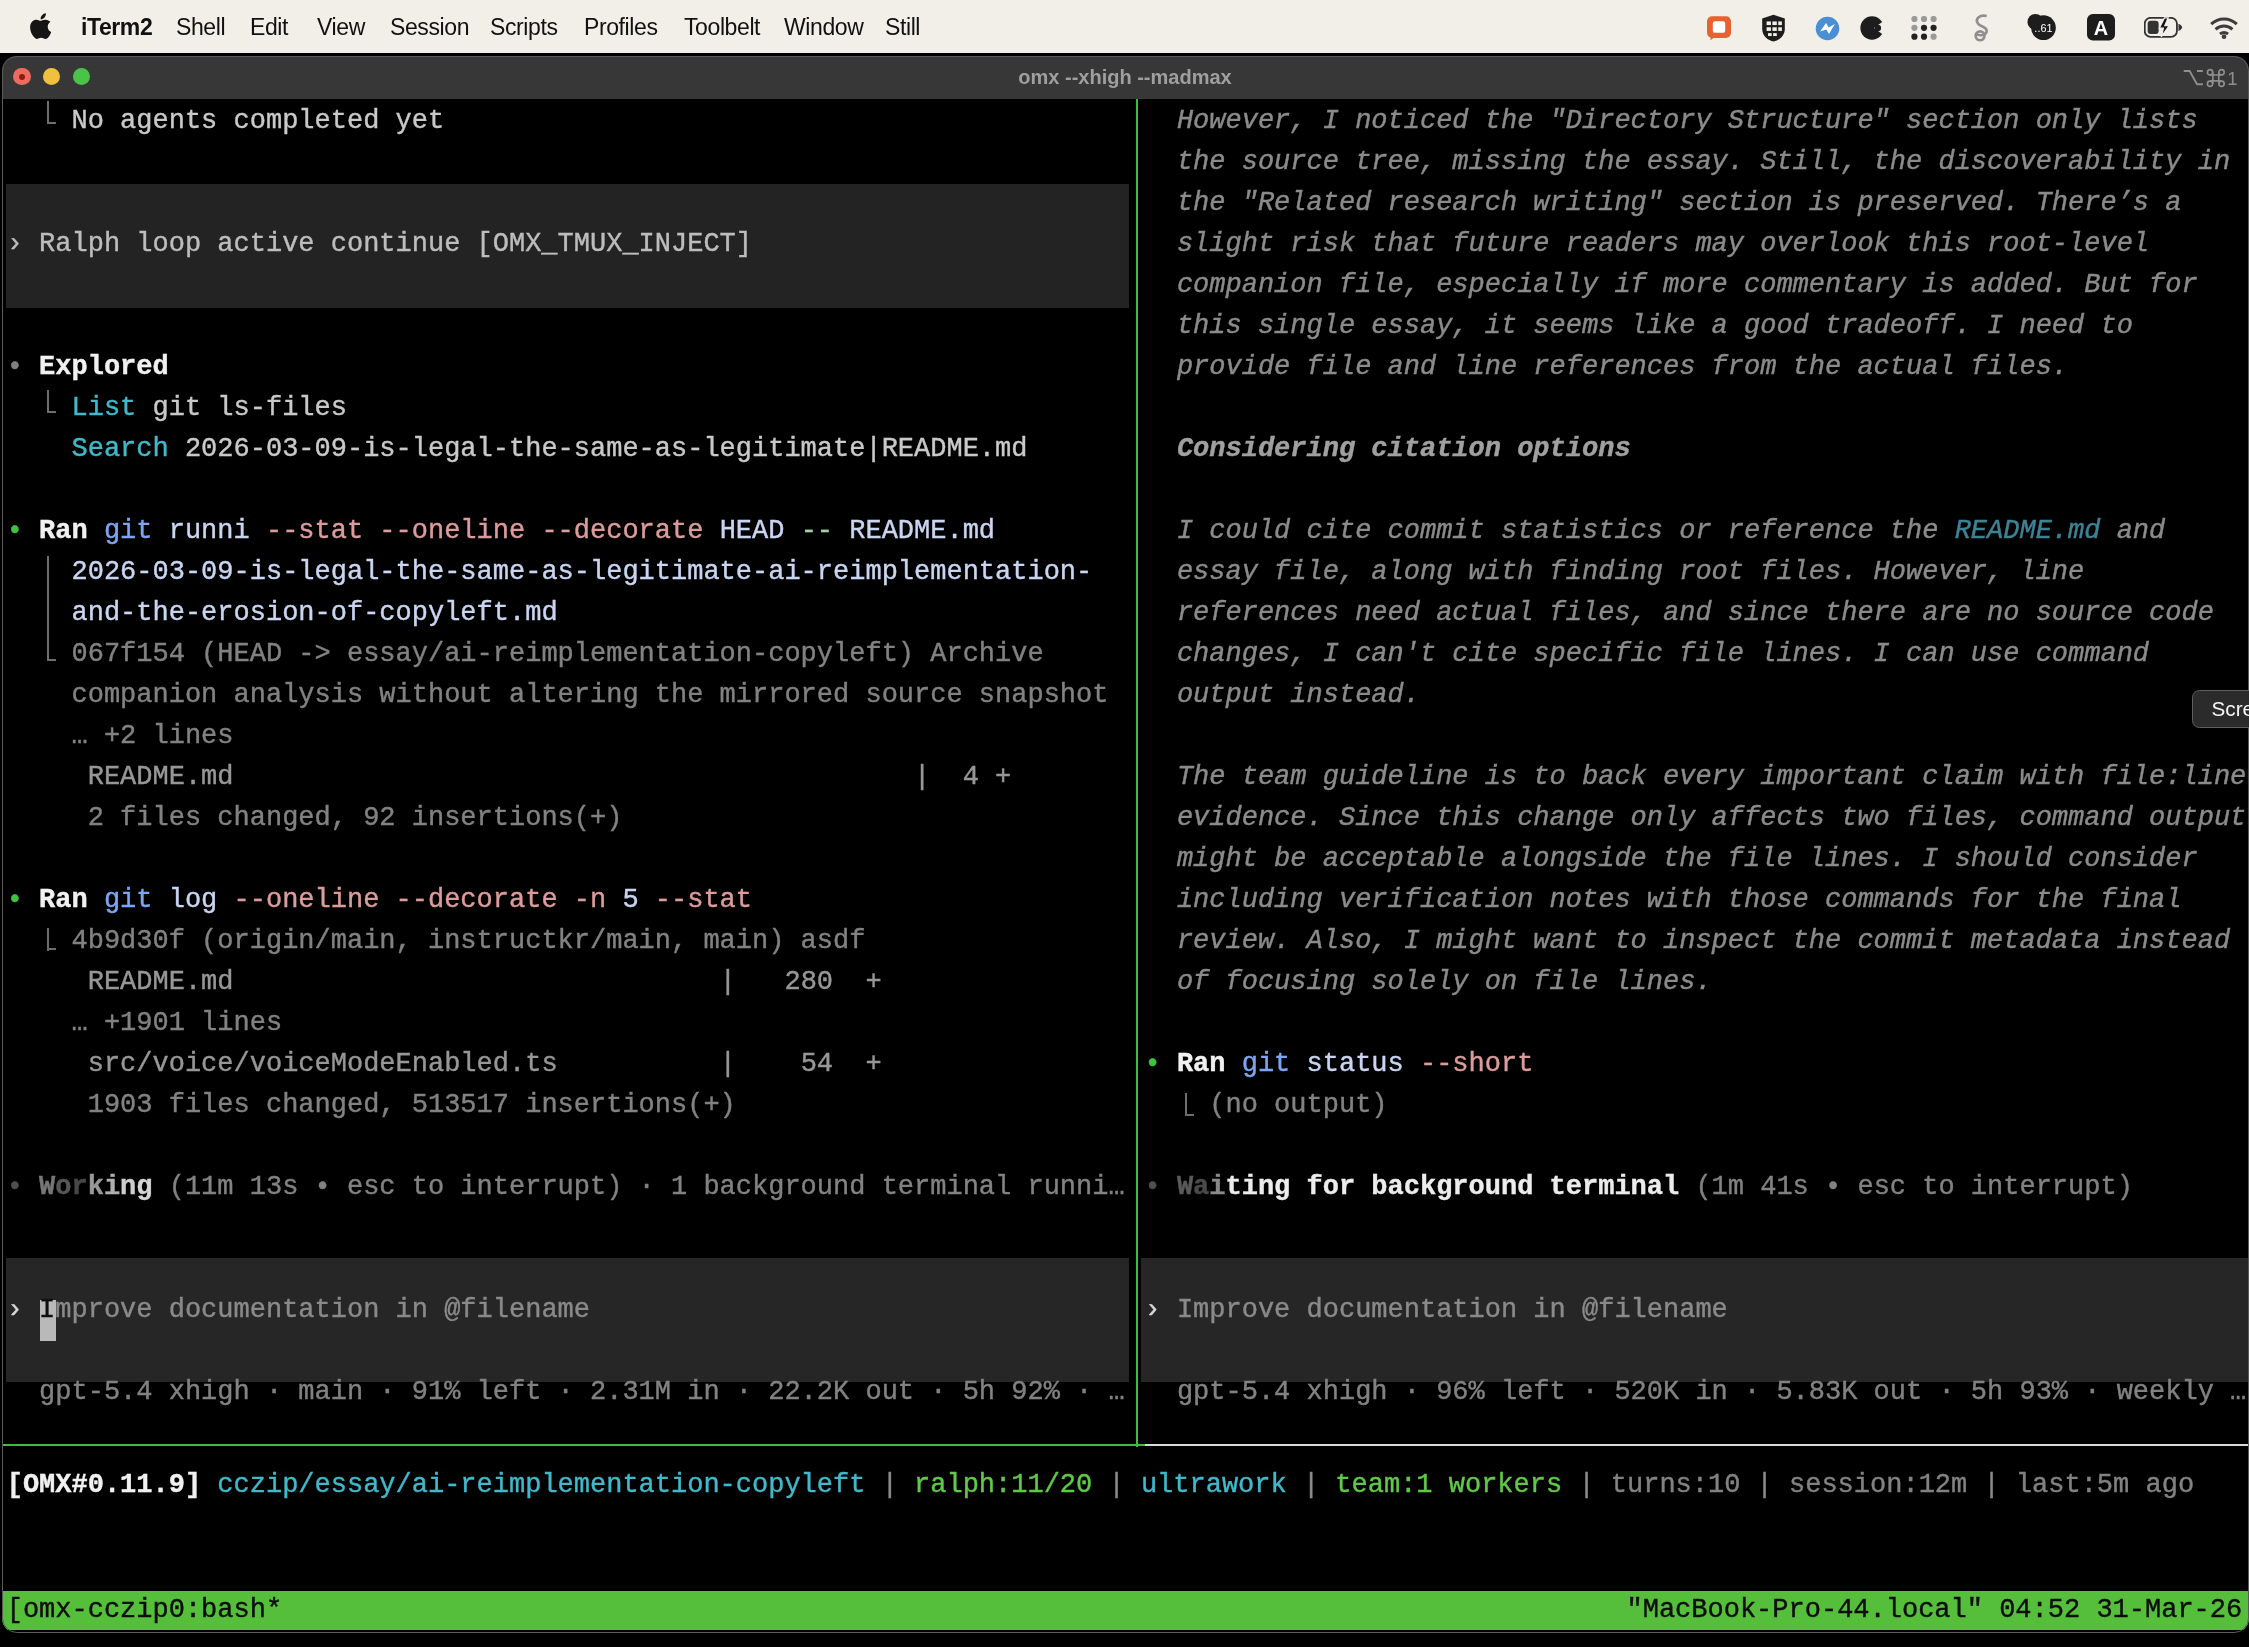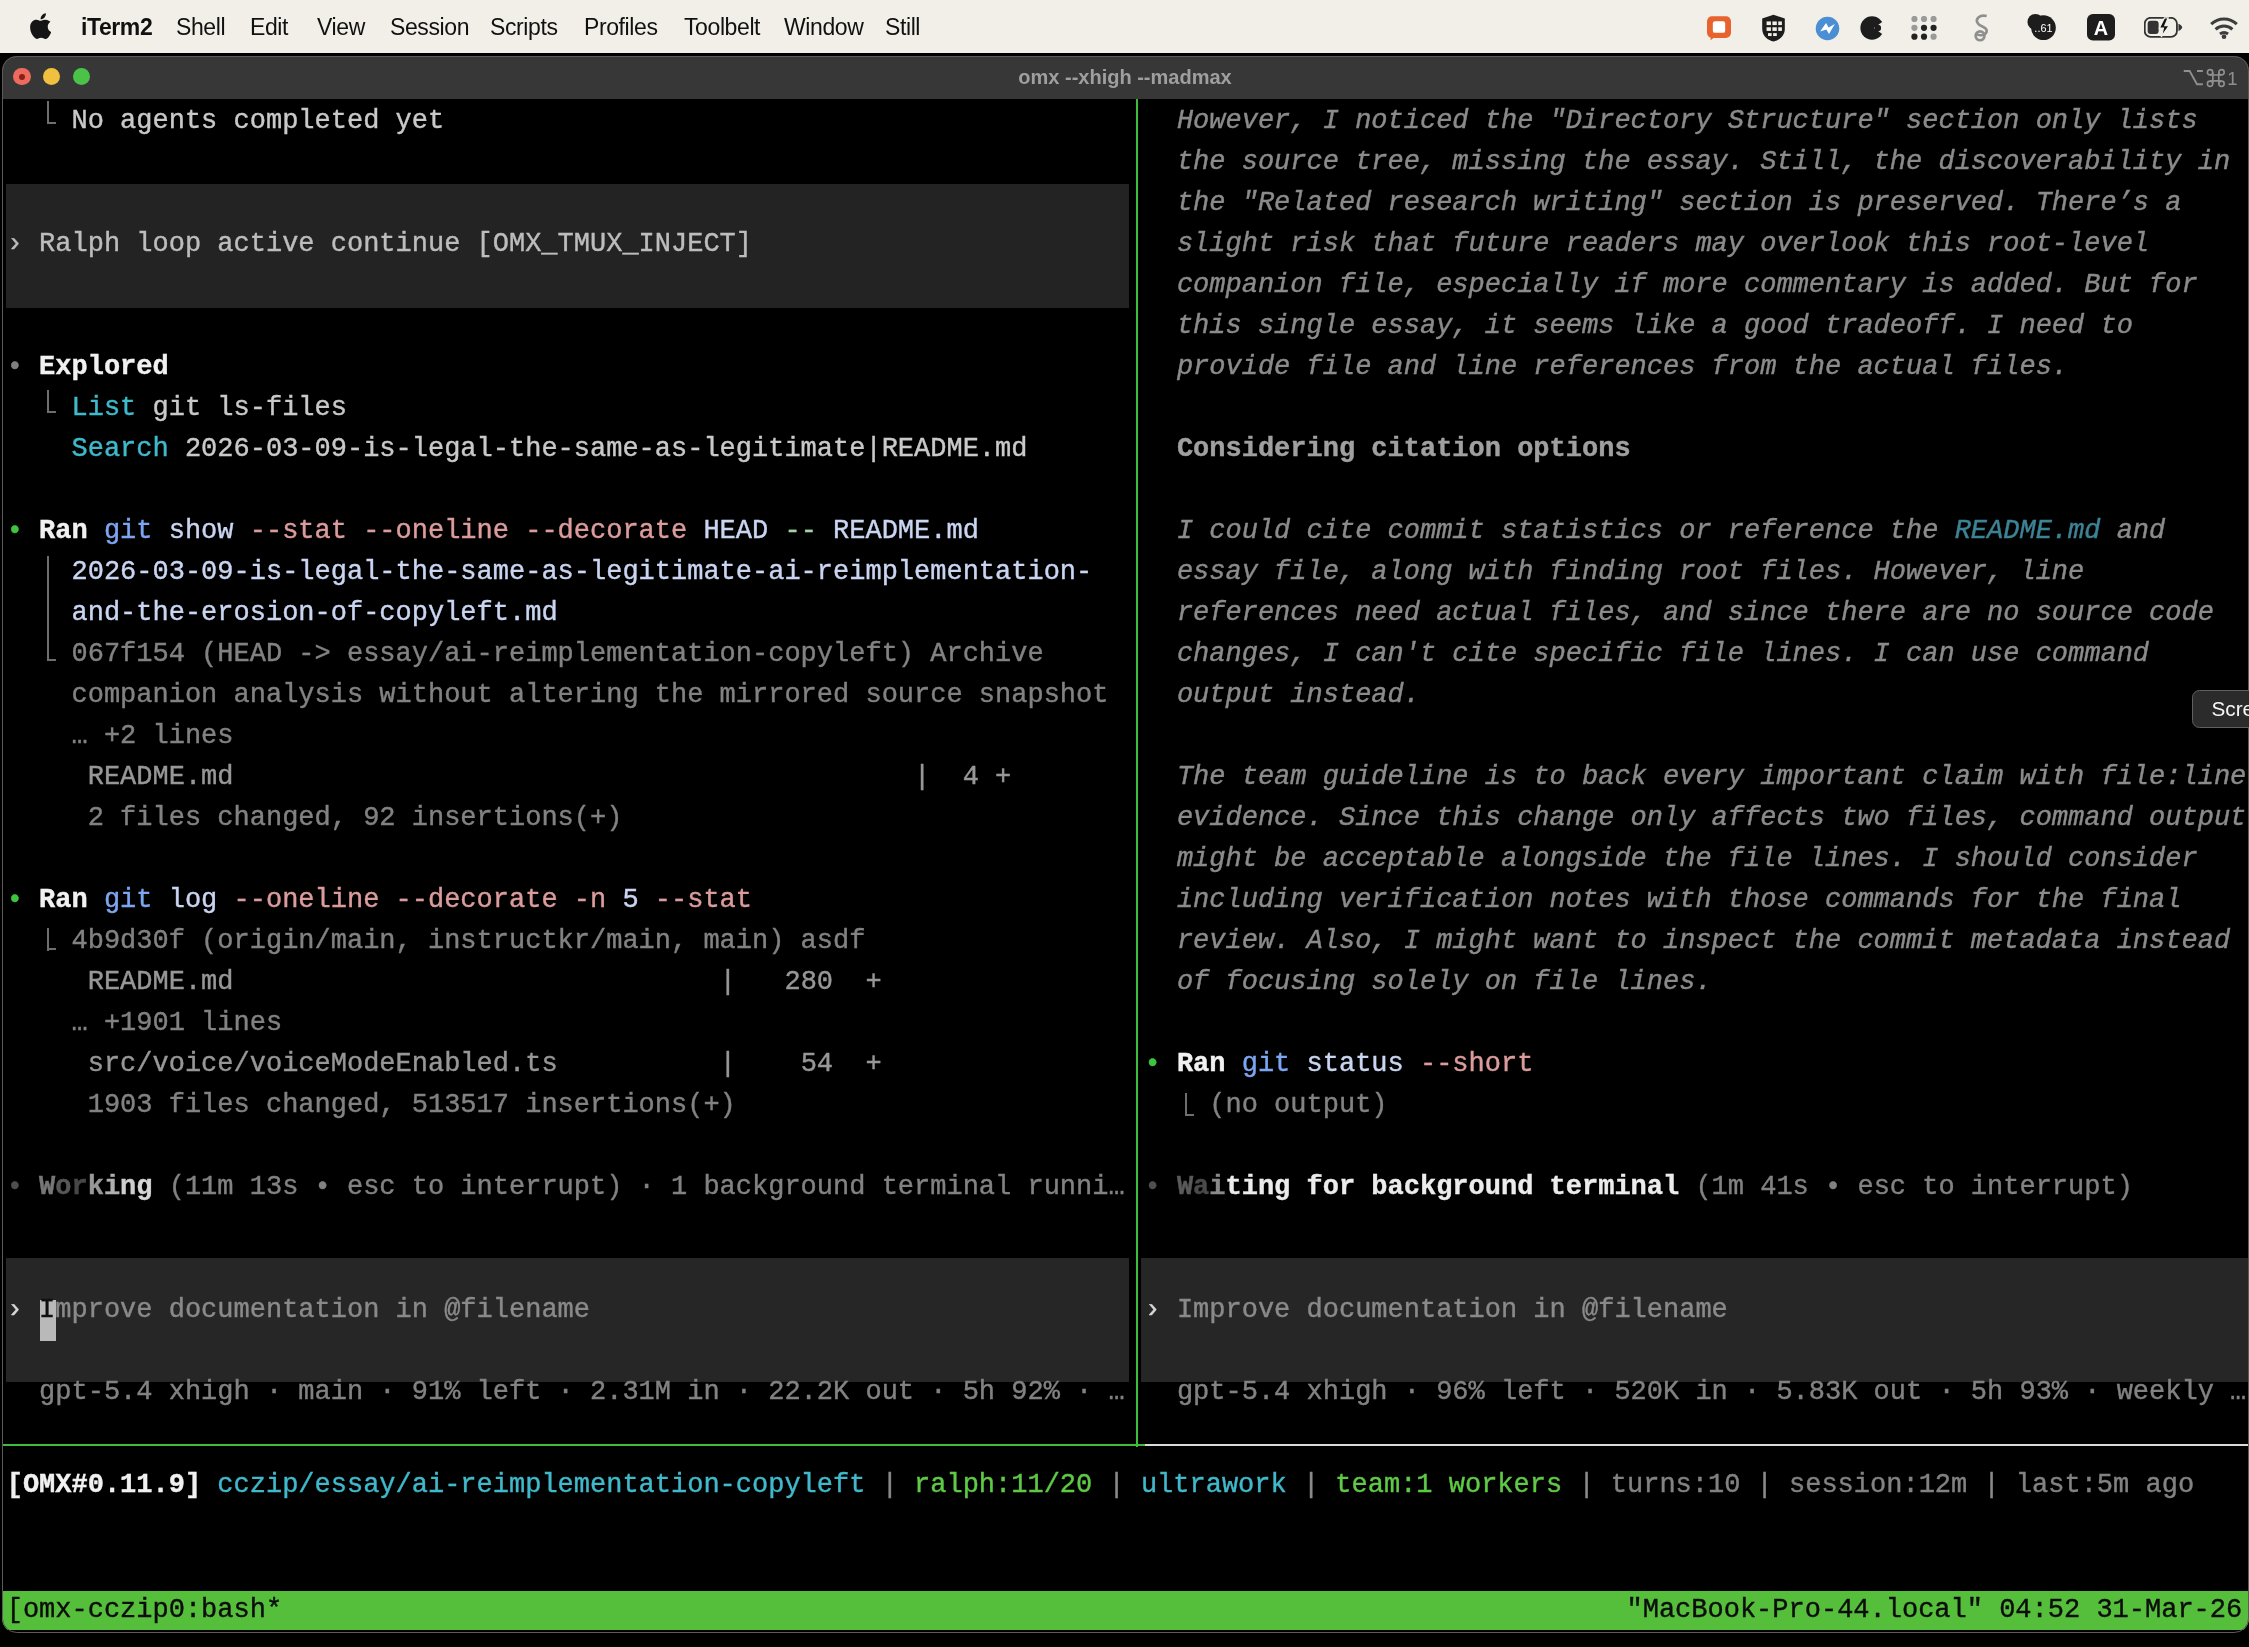--- a/index.html
+++ b/index.html
@@ -14,21 +14,21 @@
 #title { position:absolute; top:0; left:0; width:100%; height:43px; line-height:43px; text-align:center;
           color:#9f9f9f; font-size:20px; font-weight:bold;border-radius:13px; }
 pre { position:absolute; font-family:"Liberation Mono", monospace; font-size:27px; line-height:41px;
       color:#c9c9c9; white-space:pre; z-index:5; -webkit-text-stroke:0.4px; }
 .d  { color:#c9c9c9; } .g  { color:#828282; } .g2 { color:#979797; }
 .b  { color:#f1f1f1; font-weight:bold;margin-top:22px; } .bx { color:#bdbdbd; }
 .cy { color:#3fb9cb; } .bl { color:#7ca6f2; } .lv { color:#c9d5f1; } .sa { color:#dc9c9c; }
 .sg { color:#a4d4a4; } .gn { color:#3fc43f; } .gn2{ color:#5fca45; } .gb { color:#808080; } .gsep { color:#8a8a8a; }
 .db { color:#4f4f4f; }
 .i  { color:#8b8b8b; font-style:italic; }
-.ib { color:#a0a0a0; font-weight:bold; }
+.ib { color:#a0a0a0; font-style:italic; font-weight:bold; }
 .it { color:#3d8396; font-style:italic; }
 .pr { color:#d8d8d8; } .ph { color:#8a8a8a; } .cl { color:#101010; }
 .s1{color:#777;font-weight:bold} .s2{color:#585858;font-weight:bold} .s3{color:#474747;font-weight:bold}
 .s4{color:#989898;font-weight:bold} .s5{color:#b0b0b0;font-weight:bold} .s6{color:#cdcdcd;font-weight:bold}
 .s7{color:#d6d6d6;font-weight:bold}
 .w1{color:#5a5a5a;font-weight:bold} .w2{color:#4a4a4a;font-weight:bold} .w3{color:#8a8a8a;font-weight:bold}
 .wb{color:#ececec;font-weight:bold}
 .box { position:absolute; z-index:1; }
 #vline { position:absolute; left:1134px; top:43px; width:2.2px; height:1348px; background:#3cbd3c; z-index:3; }
 #hlg { position:absolute; left:0; top:1388px; width:1143px; height:2.2px; background:#3cbd3c; z-index:3; }
@@ -171,21 +171,21 @@
   <pre id="lp" style="left:5.2px; top:45px;">    <span class="d">No agents completed yet</span>
 
 
 <span class="bx">› Ralph loop active continue [OMX_TMUX_INJECT]</span>
 
 
 <span class="gb">•</span> <span class="b">Explored</span>
     <span class="cy">List</span><span class="d"> git ls-files</span>
     <span class="cy">Search</span><span class="d"> 2026-03-09-is-legal-the-same-as-legitimate|README.md</span>
 
-<span class="gn">•</span> <span class="b">Ran</span> <span class="bl">git</span> <span class="lv">show</span> <span class="sa">--stat</span> <span class="sa">--oneline</span> <span class="sa">--decorate</span> <span class="lv">HEAD</span> <span class="sg">--</span> <span class="lv">README.md</span>
+<span class="gn">•</span> <span class="b">Ran</span> <span class="bl">git</span> <span class="lv">runni</span> <span class="sa">--stat</span> <span class="sa">--oneline</span> <span class="sa">--decorate</span> <span class="lv">HEAD</span> <span class="sg">--</span> <span class="lv">README.md</span>
     <span class="lv">2026-03-09-is-legal-the-same-as-legitimate-ai-reimplementation-</span>
     <span class="lv">and-the-erosion-of-copyleft.md</span>
     <span class="g">067f154 (HEAD -&gt; essay/ai-reimplementation-copyleft) Archive</span>
     <span class="g">companion analysis without altering the mirrored source snapshot</span>
     <span class="g">… +2 lines</span>
      <span class="g2">README.md</span>                                          <span class="g2">|</span>  <span class="g2">4</span> <span class="g2">+</span>
      <span class="g">2 files changed, 92 insertions(+)</span>
 
 <span class="gn">•</span> <span class="b">Ran</span> <span class="bl">git</span> <span class="lv">log</span> <span class="sa">--oneline</span> <span class="sa">--decorate</span> <span class="sa">-n</span> <span class="lv">5</span> <span class="sa">--stat</span>
     <span class="g">4b9d30f (origin/main, instructkr/main, main) asdf</span>

